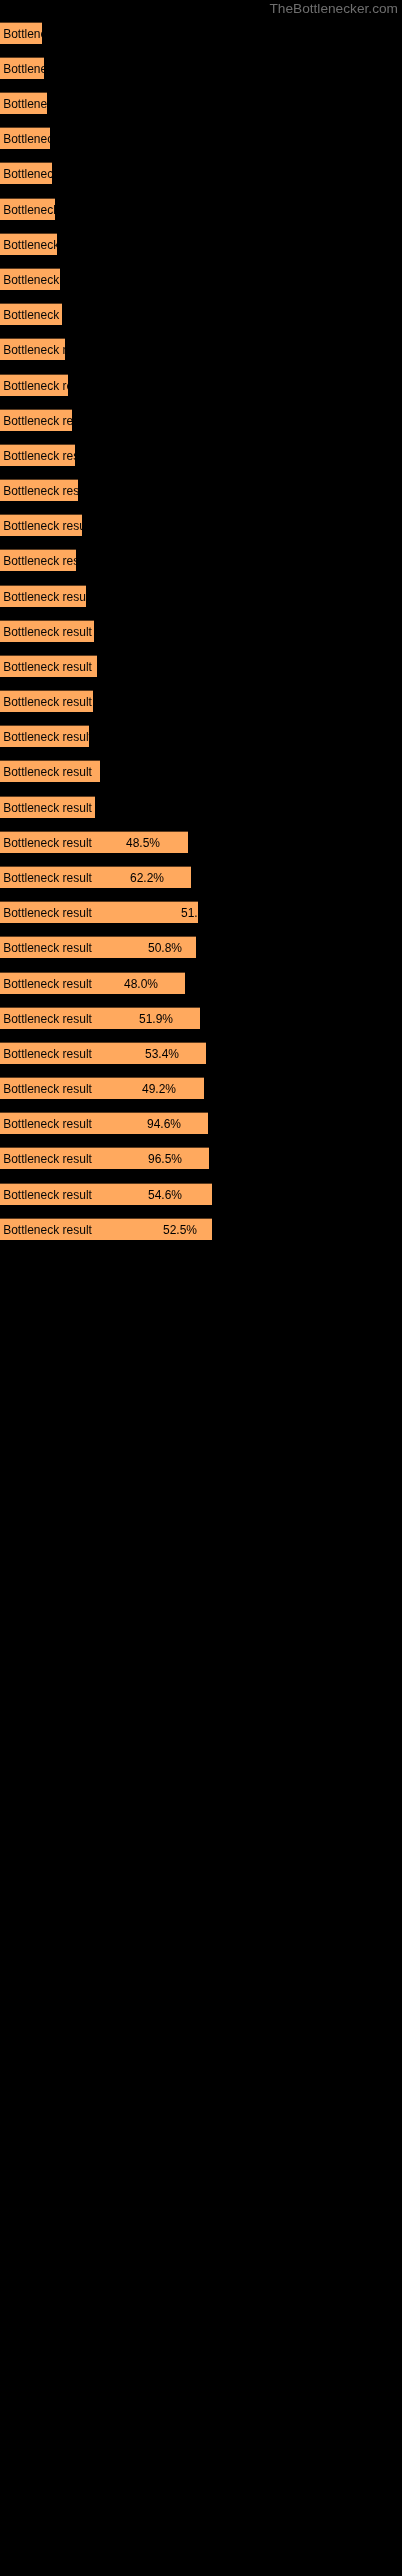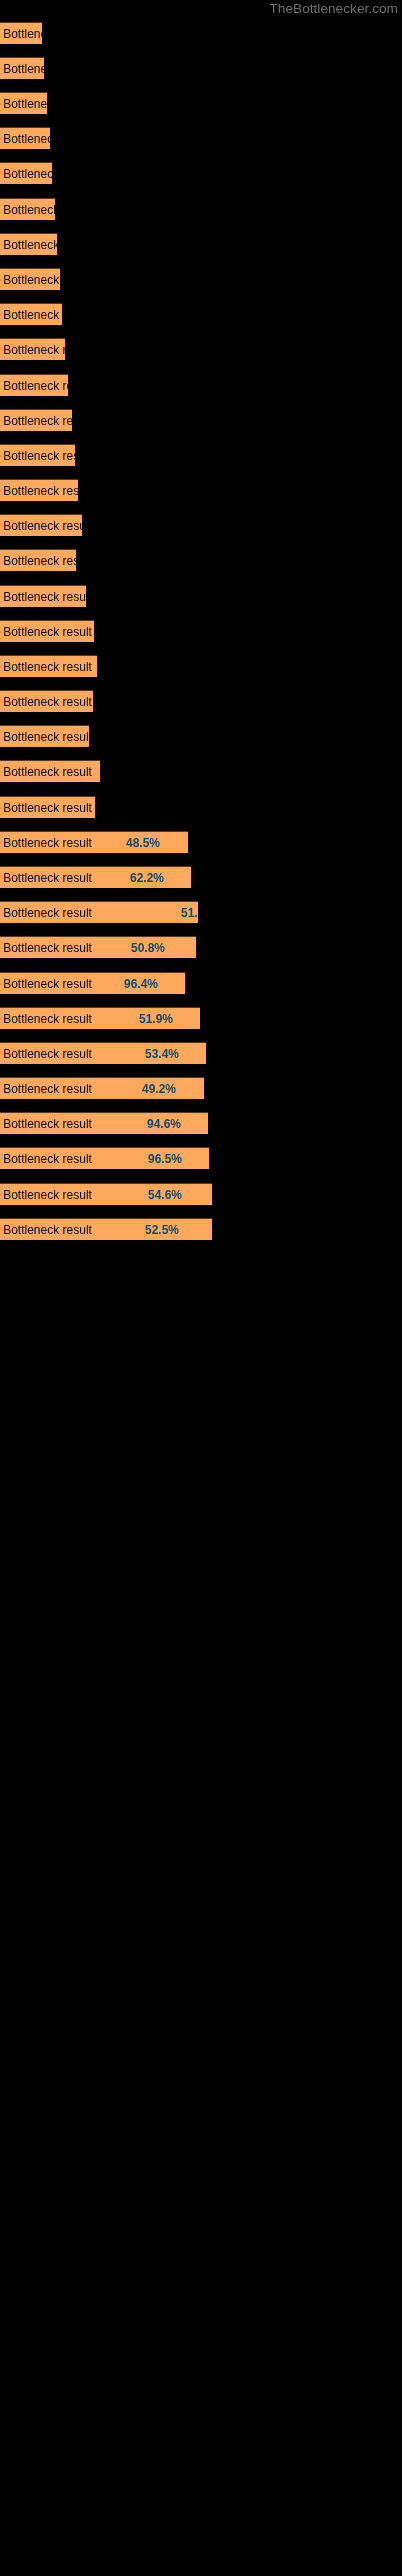--- a/index.html
+++ b/index.html
@@ -61,24 +61,23 @@
     font-size: 12px;
     color: #060606;
     white-space: nowrap;
     line-height: 12px;
   }
   .bar-value {
     position: absolute;
     top: 50%;
     transform: translateY(-50%);
     font-size: 12px;
-    color: #0c4a6e;
+    color: #000000;
     white-space: nowrap;
     line-height: 12px;
-    font-weight: bold;
   }
 </style>
 </head>
 <body>
 
 <div id="watermark">TheBottlenecker.com</div>
 
 <div id="plot">
     <div class="row" style="top: 22px;">
       <div class="bar" style="width: 42px; height: 22px;">
@@ -262,29 +261,29 @@
         <div class="bar-inner">
           <span class="bar-label">Bottleneck result</span>
           <span class="bar-value" style="left: 137px; padding-left: 44px;">51.3%</span>
         </div>
       </div>
     </div>
     <div class="row" style="top: 936px;">
       <div class="bar" style="width: 196px; height: 22px;">
         <div class="bar-inner">
           <span class="bar-label">Bottleneck result</span>
-          <span class="bar-value" style="left: 131px;">50.8%</span>
+          <span class="bar-value" style="left: 148px;">50.8%</span>
         </div>
       </div>
     </div>
     <div class="row" style="top: 972px;">
       <div class="bar" style="width: 185px; height: 22px;">
         <div class="bar-inner">
           <span class="bar-label">Bottleneck result</span>
-          <span class="bar-value" style="left: 124px;">96.4%</span>
+          <span class="bar-value" style="left: 124px;">48.0%</span>
         </div>
       </div>
     </div>
     <div class="row" style="top: 1007px;">
       <div class="bar" style="width: 200px; height: 22px;">
         <div class="bar-inner">
           <span class="bar-label">Bottleneck result</span>
           <span class="bar-value" style="left: 139px;">51.9%</span>
         </div>
       </div>
@@ -326,18 +325,18 @@
         <div class="bar-inner">
           <span class="bar-label">Bottleneck result</span>
           <span class="bar-value" style="left: 148px;">54.6%</span>
         </div>
       </div>
     </div>
     <div class="row" style="top: 1218px;">
       <div class="bar" style="width: 212px; height: 22px;">
         <div class="bar-inner">
           <span class="bar-label">Bottleneck result</span>
-          <span class="bar-value" style="left: 145px;">52.5%</span>
+          <span class="bar-value" style="left: 163px;">52.5%</span>
         </div>
       </div>
     </div>
   </div>
 
 
 </body></html>

